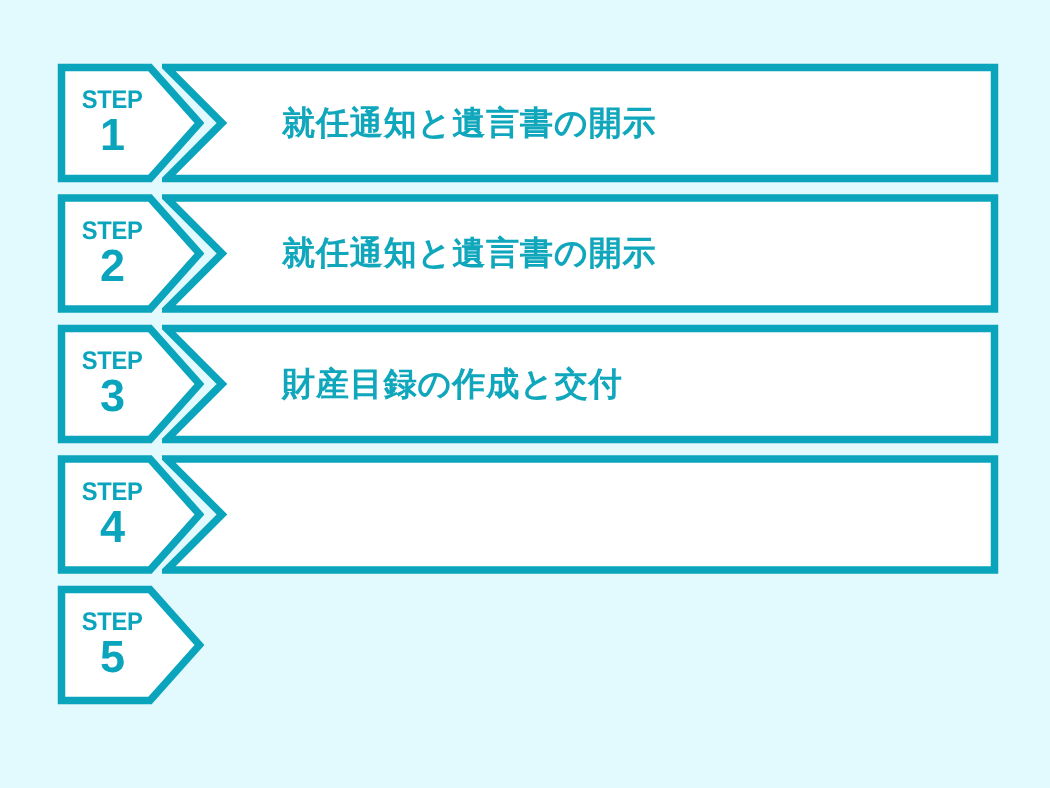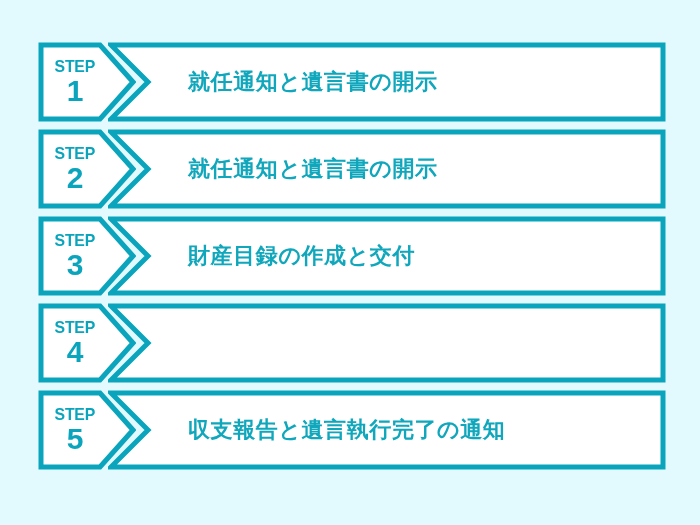--- a/index.html
+++ b/index.html
@@ -180,21 +180,15 @@
   <div class="step-row" style="top:390px">
     <div class="step-badge">
       <svg width="98" height="80" viewBox="0 0 98 80">
         <path d="M3 3 H62 L95 40 L62 77 H3 Z" fill="#ffffff" stroke="#0aa5bd" stroke-width="5" stroke-linejoin="miter"></path>
       </svg>
       <div class="step-badge-text">
         <span class="step-word">STEP</span>
         <span class="step-num">5</span>
       </div>
     </div>
-    <div class="step-body">
-      <svg width="558" height="80" viewBox="0 0 558 80">
-        <path d="M3 3 H555 V77 H3 L40 40 Z" fill="#ffffff" stroke="#0aa5bd" stroke-width="5" stroke-linejoin="miter"></path>
-      </svg>
-      <div class="step-label">収支報告と遺言執行完了の通知</div>
-    </div>
   </div>
 
 </div>
 
 </body></html>

